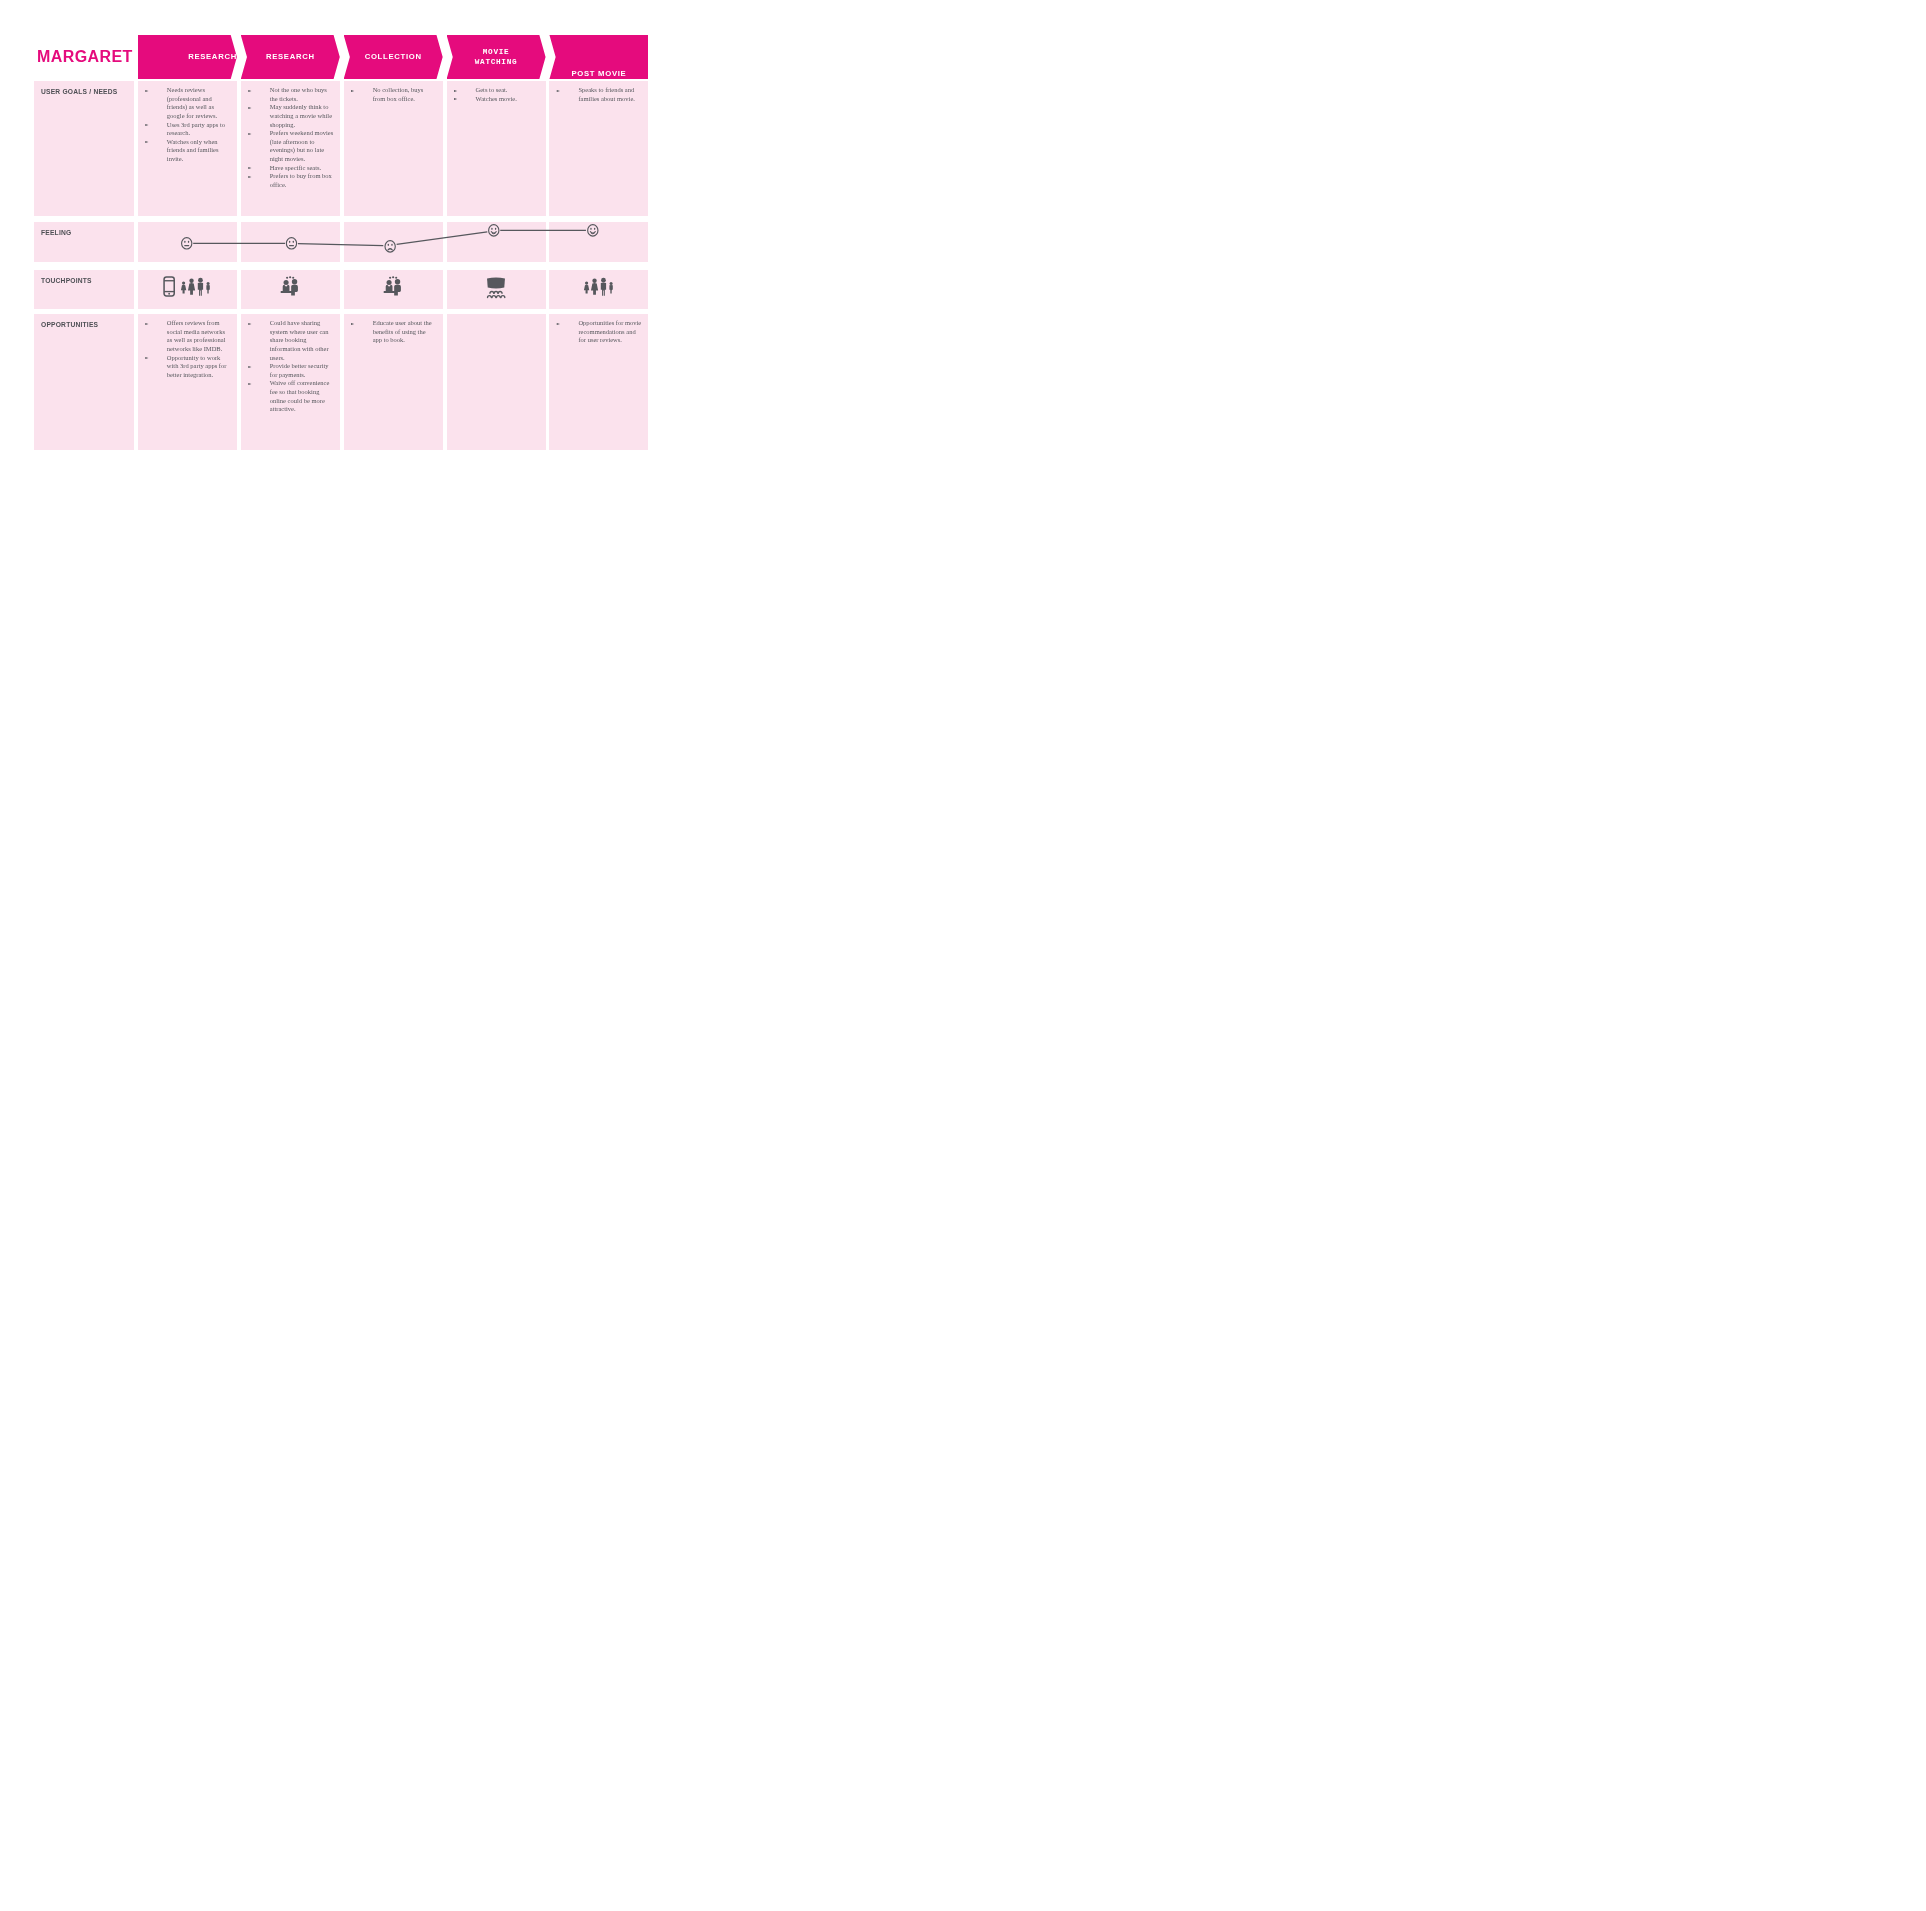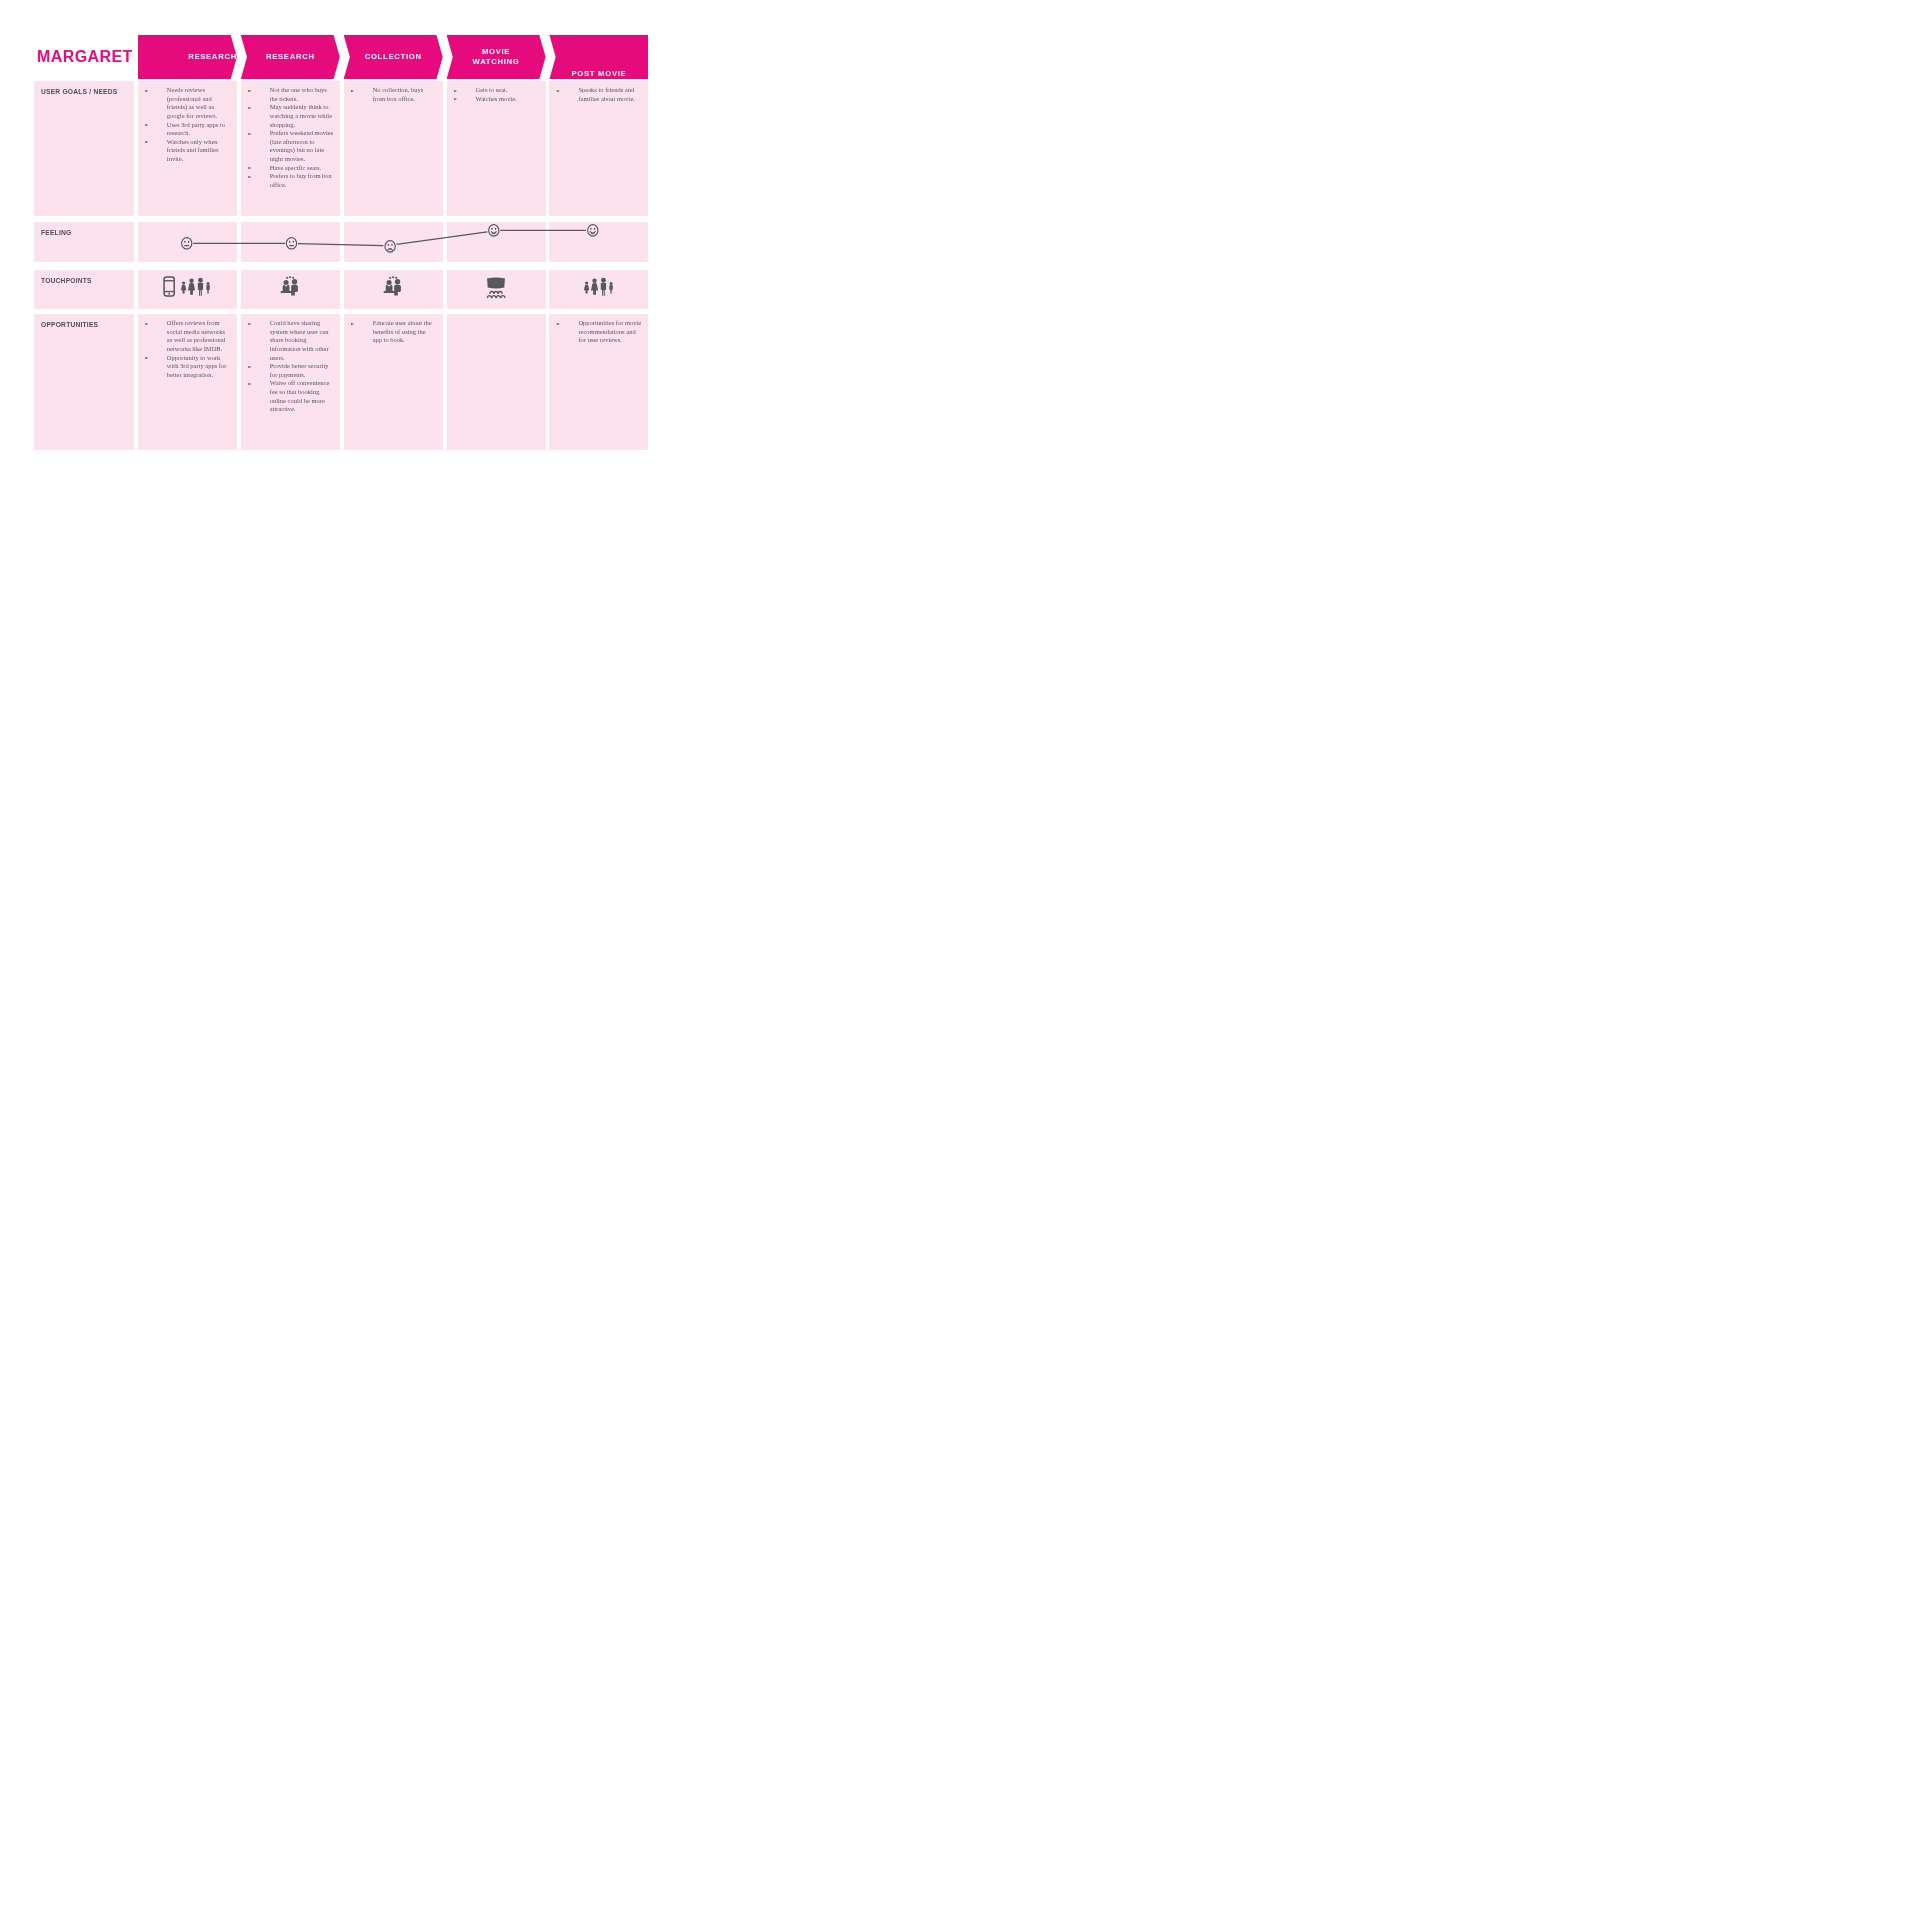--- a/index.html
+++ b/index.html
@@ -27,21 +27,21 @@
 
   .stage-chip{
     background:var(--accent_pink);color:#ffffff;height:100%;width:99px;flex:0 0 99px;
     display:flex;align-items:center;justify-content:center;text-align:center;
     font-weight:bold;font-size:7.7px;letter-spacing:0.7px;line-height:1.3;
   }
   .chip-first{clip-path:polygon(0 0,calc(100% - 6.2px) 0,100% 50%,calc(100% - 6.2px) 100%,0 100%);justify-content:flex-end;}
   .chip-mid{clip-path:polygon(0 0,calc(100% - 6.2px) 0,100% 50%,calc(100% - 6.2px) 100%,0 100%,6.2px 50%);}
   .chip-last{clip-path:polygon(0 0,100% 0,100% 100%,0 100%,6.2px 50%);align-items:flex-end;}
   .stage-label{display:inline-block;}
-  .stage-label.narrow{max-width:52px;}
+  .stage-label.narrow{max-width:52px;font-family:Liberation Mono, monospace;}
 
   .row-label{
     display:block;font-weight:bold;font-size:6.7px;letter-spacing:0.2px;
     color:var(--label_gray);padding:6.2px 5.4px 0 7px;line-height:1.4;
   }
 
   ul.bullets{
     list-style:none;margin:0;padding:5px 6.2px 3.1px 6.2px;
     font-family:"Liberation Serif",serif;color:var(--ink_gray);
   }

